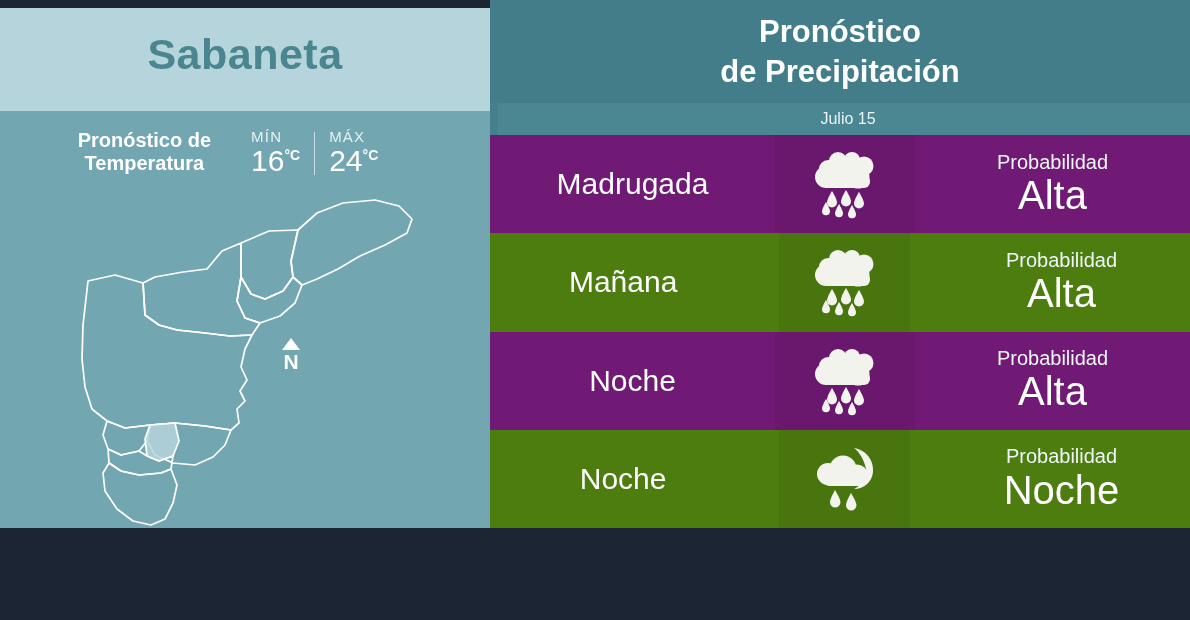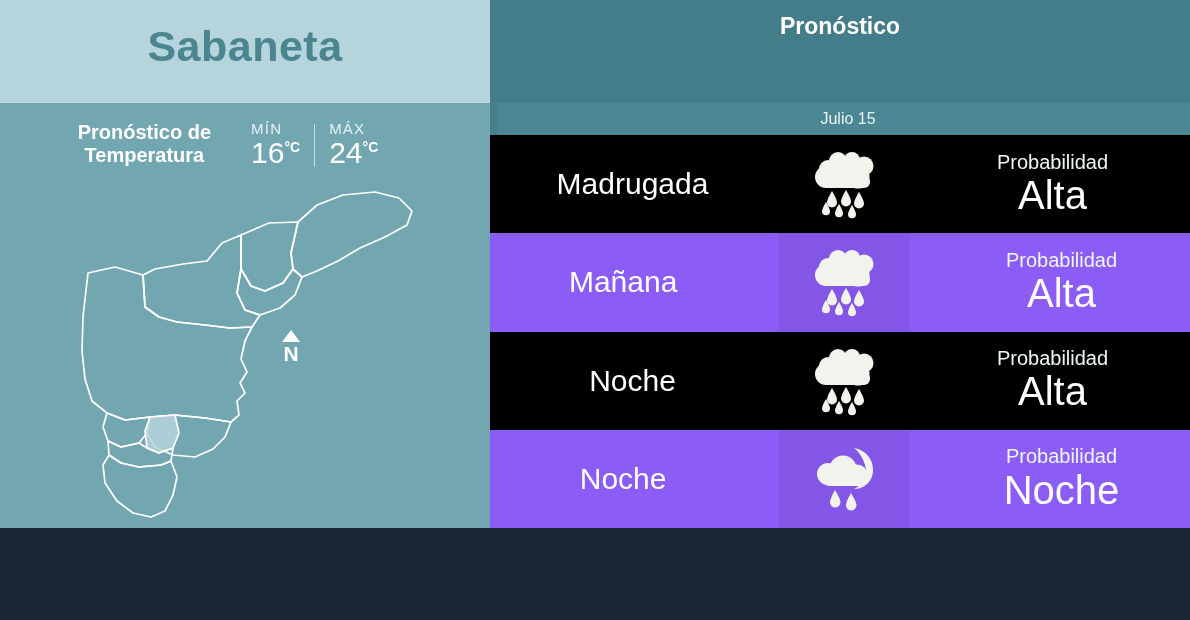--- a/index.html
+++ b/index.html
@@ -4,21 +4,21 @@
 <style>
   html,body{margin:0;padding:0;}
   body{
     width:1190px;height:620px;overflow:hidden;
     font-family:"Liberation Sans", sans-serif;
     background:#1b2533;
   }
   .stage{position:relative;width:1190px;height:620px;overflow:hidden;}
 
   
-  .left-panel{position:absolute;left:0;top:0;width:490px;height:528px;background:#72a7b2;}
+  .left-panel{position:absolute;left:0;top:8px;width:490px;height:528px;background:#72a7b2;}
   .left-header{position:absolute;left:0;top:0;width:490px;height:103px;background:#b6d4db;}
   .city-title{
     position:absolute;left:0;top:22px;width:490px;text-align:center;
     font-size:43px;font-weight:bold;color:#4a8590;letter-spacing:.5px;
   }
   .temp-block{position:absolute;left:0;top:120px;width:470px;display:flex;
     align-items:center;justify-content:center;gap:26px;}
   .temp-label{
     color:#ffffff;font-size:20px;font-weight:bold;line-height:1.18;text-align:center;
   }
@@ -34,31 +34,31 @@
   .north{position:absolute;left:277px;top:330px;width:28px;text-align:center;color:#fff;}
   .north-tri{width:0;height:0;margin:0 auto;border-left:9px solid transparent;
     border-right:9px solid transparent;border-bottom:12px solid #fff;}
   .north-n{font-size:21px;font-weight:bold;line-height:1;margin-top:1px;}
 
   
   .right-panel{position:absolute;left:490px;top:0;width:700px;height:528px;background:#47808c;}
   .rp-header{position:absolute;left:0;top:0;width:700px;height:103px;background:#447d8a;}
   .rp-title{
     position:absolute;left:0;top:12px;width:700px;text-align:center;color:#fff;
-    font-size:23px;font-weight:bold;line-height:1.28;
+    font-size:31px;font-weight:bold;line-height:1.28;
   }
   .date-band{
     position:absolute;left:8px;top:103px;width:700px;height:32px;background:#4b8793;
     display:flex;align-items:center;justify-content:center;
     color:#eaf3f5;font-size:16px;
   }
   .rows{position:absolute;left:0;top:135px;width:700px;height:393px;}
   .row{display:flex;width:700px;height:98.25px;align-items:stretch;}
-  .row.odd{background:#000000;}
-  .row.even{background:#8b5cf6;gap:23px;}
+  .row.odd{background:#701a75;}
+  .row.even{background:#4d7c0f;gap:23px;}
   .cell-label{width:285px;display:flex;align-items:center;justify-content:center;}
   .cell-label span{color:#ffffff;font-size:30px;}
   .cell-icon{width:140px;display:flex;align-items:center;justify-content:center;}
   .row.odd .cell-icon{background:rgba(0,0,0,.055);}
   .row.even .cell-icon{background:rgba(0,0,0,.055);}
   .cell-prob{width:275px;display:flex;flex-direction:column;align-items:center;
     justify-content:center;line-height:1.12;}
   .prob-word{color:#eef6f7;font-size:20px;}
   .prob-level{color:#ffffff;font-size:40px;}
   .wicon{width:86px;height:70px;display:block;}
@@ -129,20 +129,21 @@
     <div class="north">
       <div class="north-tri"></div>
       <div class="north-n">N</div>
     </div>
   </div>
 
   <div class="right-panel">
     <div class="rp-header"></div>
     <div class="rp-title">
       <div>Pronóstico</div>
+      <div>de Precipitación</div>
     </div>
     <div class="date-band">Julio 15</div>
 
     <div class="rows">
 
       <div class="row odd">
         <div class="cell-label">
           <span>Madrugada</span>
         </div>
         <div class="cell-icon">

